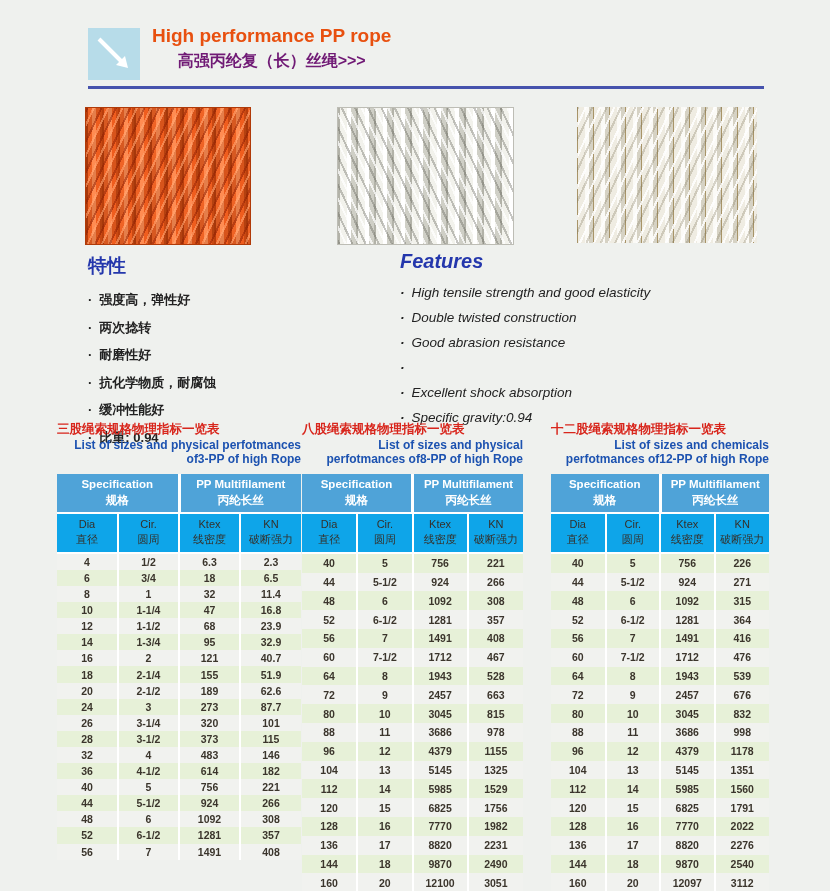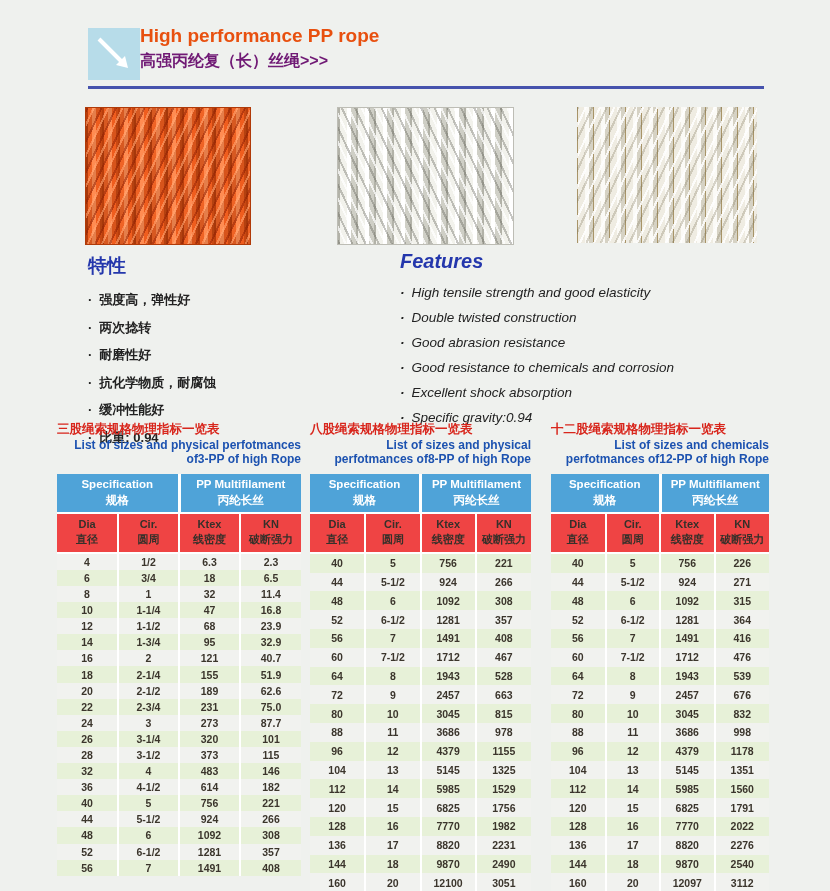--- a/index.html
+++ b/index.html
@@ -1,21 +1,21 @@
 <!DOCTYPE html>
 <html><head>
 <meta charset="utf-8">
 <style>
   html,body{margin:0;padding:0;}
   body{font-family:"Liberation Sans","DejaVu Sans",sans-serif;}
   .page{position:relative;width:830px;height:891px;background:#eff1ee;overflow:hidden;}
 
   
   .brand-icon{position:absolute;left:88px;top:28px;width:52px;height:52px;background:#b7dce9;}
-  .titles{position:absolute;left:140px;top:24px;}
+  .titles{position:absolute;left:152px;top:24px;text-align:center;}
   .title-en{color:#e8500f;font-size:19px;font-weight:bold;line-height:1.3;}
   .title-zh{color:#701a75;font-size:16px;font-weight:bold;line-height:1.45;}
   .divider{position:absolute;left:88px;top:86px;width:676px;height:3px;background:#4653ad;}
 
   
   .rope{position:absolute;top:107px;height:136px;}
   .rope-3{left:85px;width:164px;background-color:#e55a1e;border:1px solid #b03a08;
     background-image:
       repeating-linear-gradient(115deg, rgba(130,25,0,.5) 0 2px, rgba(255,255,255,0) 2px 6px, rgba(255,170,120,.55) 6px 8px, rgba(0,0,0,.10) 8px 13px),
       repeating-linear-gradient(90deg, #b93e0c 0 2px, #ef6325 2px 6px, #ff8c52 6px 10px, #ef5d1e 10px 14px, #c84812 14px 16px);}
@@ -36,29 +36,29 @@
   .features-en .feat-heading{font-size:20px;}
   .feat-list{list-style:none;margin:0;padding:0;}
   .feat-list li{display:flex;align-items:baseline;color:#222;}
   .features-zh li{font-size:13px;font-weight:bold;margin-bottom:9.5px;}
   .features-en li{font-size:13.5px;font-weight:normal;margin-bottom:10px;}
   .bullet{margin-right:7px;font-weight:bold;}
 
   
   .spec-table{position:absolute;top:422px;}
   .spec-table.t1{left:57px;width:244px;}
-  .spec-table.t2{left:310px;width:221px;}
+  .spec-table.t2{left:302px;width:221px;}
   .spec-table.t3{left:551px;width:218px;}
   .tbl-title{color:#d8261c;font-weight:bold;font-size:12.5px;text-align:left;line-height:1.2;}
   .tbl-subtitle{color:#1c52b0;font-weight:bold;font-size:12px;text-align:right;margin:1px 0 8px 0;}
   .spec-table table{width:100%;border-collapse:collapse;table-layout:fixed;}
   .spec-table th,.spec-table td{text-align:center;padding:0;}
   .group-row th{background:#4fa3d8;color:#fff;font-size:11.5px;font-weight:bold;line-height:1.35;padding:3px 0 4px 0;border-bottom:2px solid #fff;}
   .group-row th:first-child{border-right:3px solid #fff;}
-  .col-row th{background:#ef4444;color:#35302a;font-size:11px;font-weight:bold;line-height:1.4;padding:3px 0 4px 0;border-left:2px solid #fff;border-bottom:2px solid #fff;}
+  .col-row th{background:#0ea5e9;color:#35302a;font-size:11px;font-weight:normal;line-height:1.4;padding:3px 0 4px 0;border-left:2px solid #fff;border-bottom:2px solid #fff;}
   .col-row th:first-child{border-left:none;}
   .spec-table tbody td{font-size:10.5px;font-weight:bold;color:#3b352c;border-left:2px solid #fff;}
   .spec-table tbody td:first-child{border-left:none;}
   .t1 tbody td{height:16.1px;}
   .t2 tbody td,.t3 tbody td{height:18.8px;}
   .t1 tbody tr:nth-child(odd) td{background:#f1f2ef;}
   .t1 tbody tr:nth-child(even) td{background:#e7f1d8;}
   .t2 tbody tr:nth-child(odd) td,.t3 tbody tr:nth-child(odd) td{background:#e7f1d8;}
   .t2 tbody tr:nth-child(even) td,.t3 tbody tr:nth-child(even) td{background:#f1f2ef;}
 </style>
@@ -123,21 +123,20 @@
       <li>
           <span class="bullet">·</span>
           <span>Double twisted construction</span>
         </li>
       <li>
           <span class="bullet">·</span>
           <span>Good abrasion resistance</span>
         </li>
       <li>
           <span class="bullet">·</span>
-          <span>Good resistance to chemicals and corrosion</span>
         </li>
       <li>
           <span class="bullet">·</span>
           <span>Excellent shock absorption</span>
         </li>
       <li>
           <span class="bullet">·</span>
           <span>Specific gravity:0.94</span>
         </li>
     </ul>
@@ -226,26 +225,20 @@
             <td>155</td>
             <td>51.9</td>
           </tr>
           <tr>
             <td>20</td>
             <td>2-1/2</td>
             <td>189</td>
             <td>62.6</td>
           </tr>
           <tr>
-            <td>22</td>
-            <td>2-3/4</td>
-            <td>231</td>
-            <td>75.0</td>
-          </tr>
-          <tr>
             <td>24</td>
             <td>3</td>
             <td>273</td>
             <td>87.7</td>
           </tr>
           <tr>
             <td>26</td>
             <td>3-1/4</td>
             <td>320</td>
             <td>101</td>

